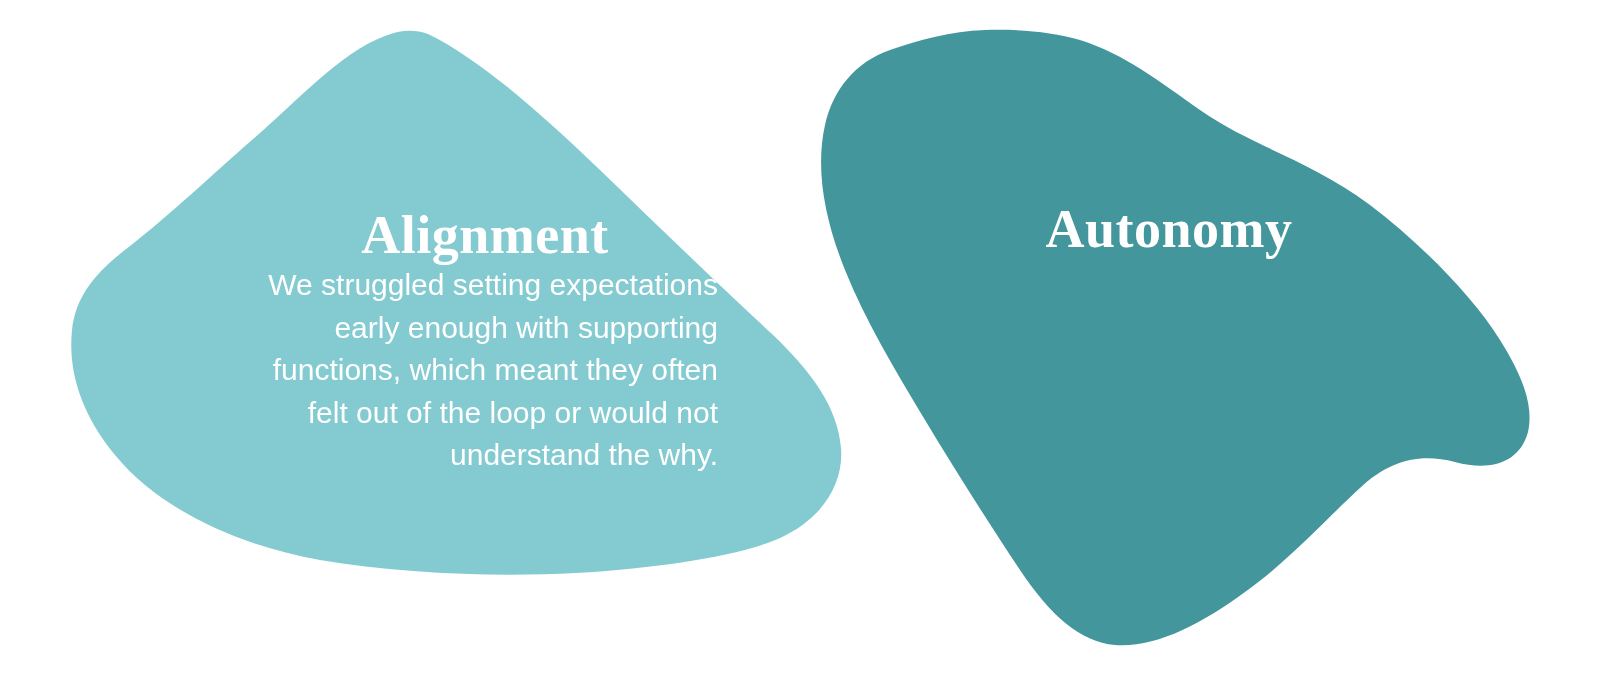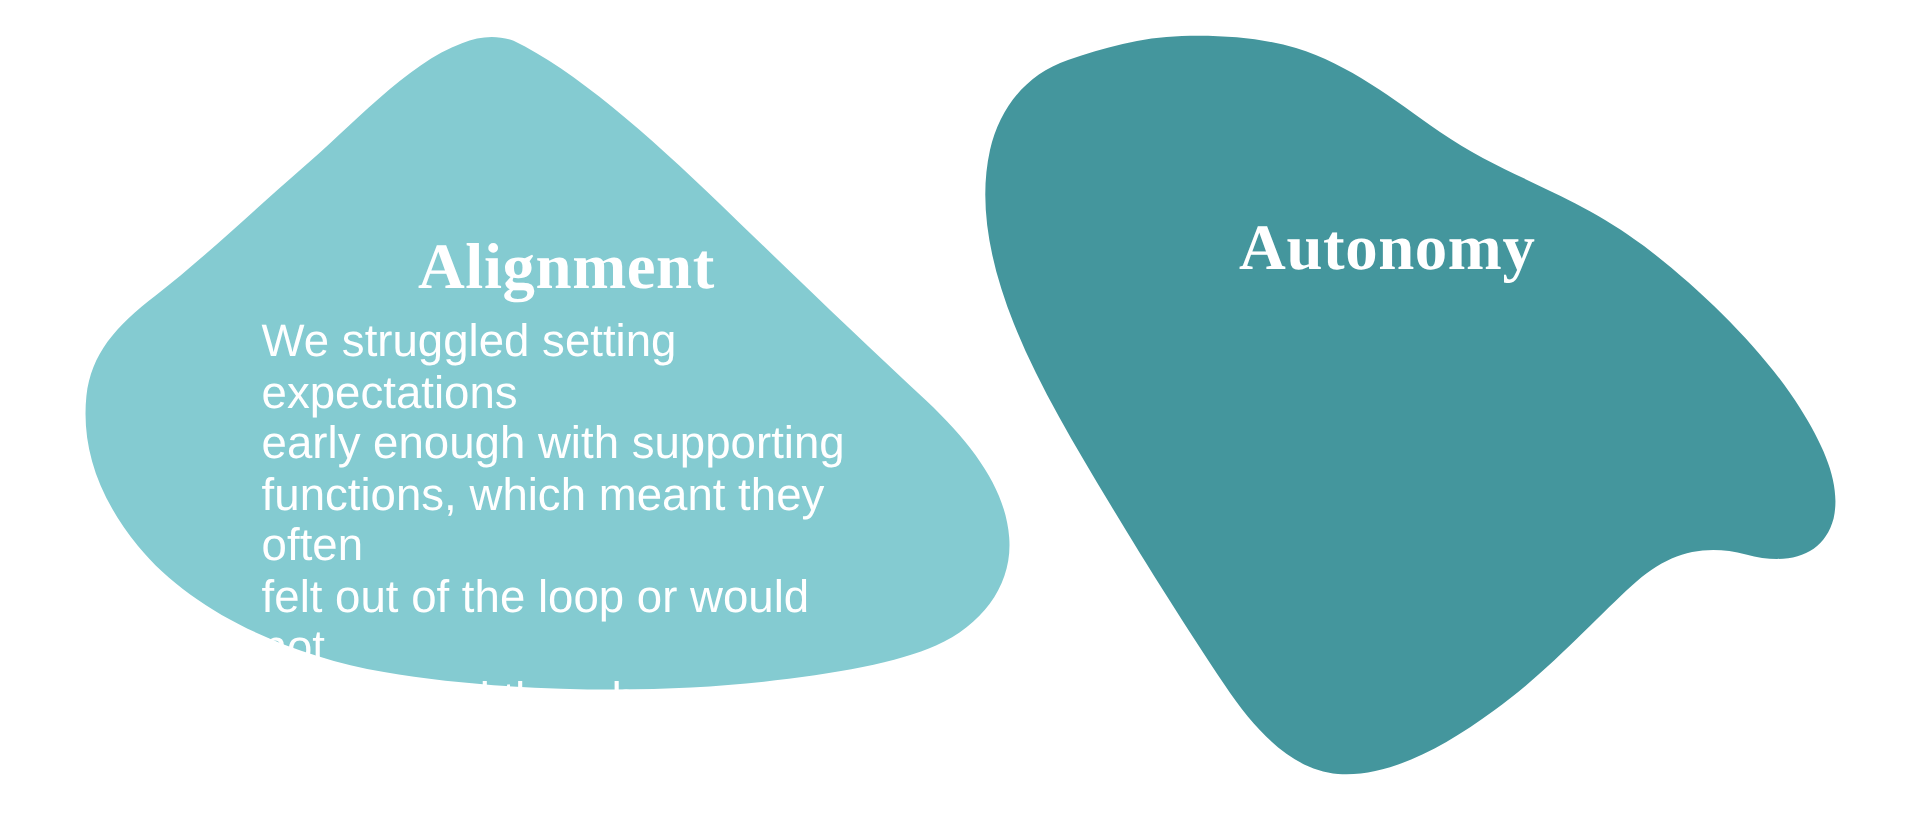--- a/index.html
+++ b/index.html
@@ -18,44 +18,44 @@
   .blob-layer {
     position: absolute;
     left: 0;
     top: 0;
     width: 1600px;
     height: 678px;
     display: block;
   }
   .blob-title {
     position: absolute;
-    margin: 4px;
+    margin: 17px;
     text-align: center;
     font-family: "Liberation Serif", "DejaVu Serif", serif;
     font-weight: bold;
     font-size: 54px;
     line-height: 54px;
     letter-spacing: 0.5px;
     color: #ffffff;
   }
   .blob-body {
     position: absolute;
     margin: 0;
-    text-align: left;
+    text-align: right;
     font-family: "Liberation Sans", sans-serif;
     font-weight: normal;
-    font-size: 38px;
+    font-size: 30px;
     line-height: 42.5px;
     letter-spacing: 0px;
     color: #ffffff;
     white-space: pre-line;
   }
   .title-alignment { left: 218px; top: 191px; width: 500px; }
   .body-alignment  { left: 218px; top: 264px; width: 500px; }
-  .title-autonomy  { left: 902px; top: 175px; width: 500px; }
+  .title-autonomy  { left: 902px; top: 185px; width: 500px; }
   .body-autonomy   { left: 873px; top: 264px; width: 560px; }
 </style>
 </head>
 <body>
 
 <div class="canvas" style="background: rgb(255, 255, 255);">
 
   <svg class="blob-layer" viewBox="0 0 1600 678" xmlns="http://www.w3.org/2000/svg" aria-hidden="true">
     <path d="M 428 34
              C 478 58, 540 112, 600 170

